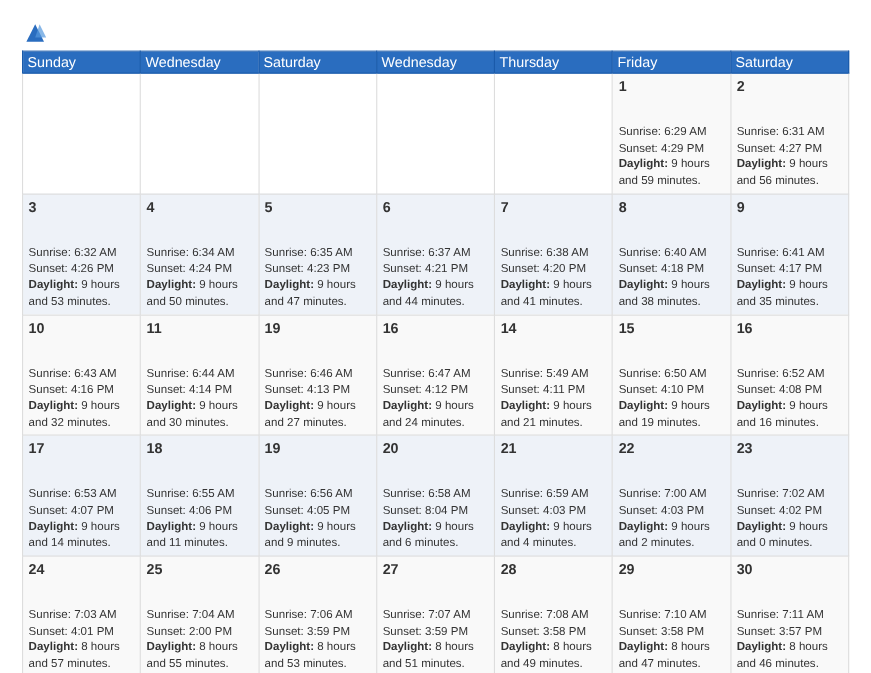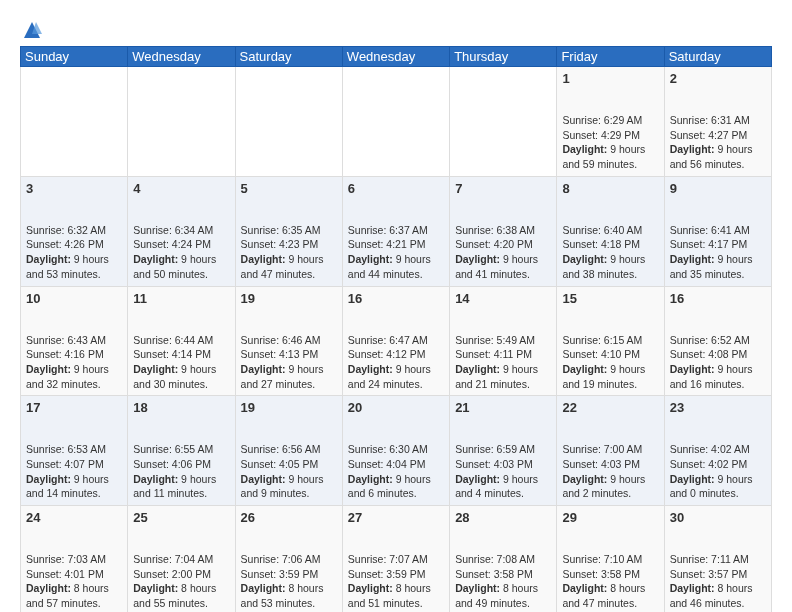--- a/index.html
+++ b/index.html
@@ -187,21 +187,21 @@
         <td>
           <span class="day-number">16</span>
           <div class="cell-content"><span>Sunrise: 6:47 AM</span><br><span>Sunset: 4:12 PM</span><br><span><strong>Daylight:</strong> 9 hours and 24 minutes.</span></div>
         </td>
         <td>
           <span class="day-number">14</span>
           <div class="cell-content"><span>Sunrise: 5:49 AM</span><br><span>Sunset: 4:11 PM</span><br><span><strong>Daylight:</strong> 9 hours and 21 minutes.</span></div>
         </td>
         <td>
           <span class="day-number">15</span>
-          <div class="cell-content"><span>Sunrise: 6:15 AM</span><br><span>Sunset: 4:10 PM</span><br><span><strong>Daylight:</strong> 9 hours and 19 minutes.</span></div>
+          <div class="cell-content"><span>Sunrise: 6:50 AM</span><br><span>Sunset: 4:10 PM</span><br><span><strong>Daylight:</strong> 9 hours and 19 minutes.</span></div>
         </td>
         <td>
           <span class="day-number">16</span>
           <div class="cell-content"><span>Sunrise: 6:52 AM</span><br><span>Sunset: 4:08 PM</span><br><span><strong>Daylight:</strong> 9 hours and 16 minutes.</span></div>
         </td>
       </tr>
       <tr>
         <td>
           <span class="day-number">17</span>
           <div class="cell-content"><span>Sunrise: 6:53 AM</span><br><span>Sunset: 4:07 PM</span><br><span><strong>Daylight:</strong> 9 hours and 14 minutes.</span></div>
@@ -209,33 +209,33 @@
         <td>
           <span class="day-number">18</span>
           <div class="cell-content"><span>Sunrise: 6:55 AM</span><br><span>Sunset: 4:06 PM</span><br><span><strong>Daylight:</strong> 9 hours and 11 minutes.</span></div>
         </td>
         <td>
           <span class="day-number">19</span>
           <div class="cell-content"><span>Sunrise: 6:56 AM</span><br><span>Sunset: 4:05 PM</span><br><span><strong>Daylight:</strong> 9 hours and 9 minutes.</span></div>
         </td>
         <td>
           <span class="day-number">20</span>
-          <div class="cell-content"><span>Sunrise: 6:30 AM</span><br><span>Sunset: 4:04 PM</span><br><span><strong>Daylight:</strong> 9 hours and 6 minutes.</span></div>
+          <div class="cell-content"><span>Sunrise: 6:58 AM</span><br><span>Sunset: 8:04 PM</span><br><span><strong>Daylight:</strong> 9 hours and 6 minutes.</span></div>
         </td>
         <td>
           <span class="day-number">21</span>
           <div class="cell-content"><span>Sunrise: 6:59 AM</span><br><span>Sunset: 4:03 PM</span><br><span><strong>Daylight:</strong> 9 hours and 4 minutes.</span></div>
         </td>
         <td>
           <span class="day-number">22</span>
           <div class="cell-content"><span>Sunrise: 7:00 AM</span><br><span>Sunset: 4:03 PM</span><br><span><strong>Daylight:</strong> 9 hours and 2 minutes.</span></div>
         </td>
         <td>
           <span class="day-number">23</span>
-          <div class="cell-content"><span>Sunrise: 4:02 AM</span><br><span>Sunset: 4:02 PM</span><br><span><strong>Daylight:</strong> 9 hours and 0 minutes.</span></div>
+          <div class="cell-content"><span>Sunrise: 7:02 AM</span><br><span>Sunset: 4:02 PM</span><br><span><strong>Daylight:</strong> 9 hours and 0 minutes.</span></div>
         </td>
       </tr>
       <tr>
         <td>
           <span class="day-number">24</span>
           <div class="cell-content"><span>Sunrise: 7:03 AM</span><br><span>Sunset: 4:01 PM</span><br><span><strong>Daylight:</strong> 8 hours and 57 minutes.</span></div>
         </td>
         <td>
           <span class="day-number">25</span>
           <div class="cell-content"><span>Sunrise: 7:04 AM</span><br><span>Sunset: 2:00 PM</span><br><span><strong>Daylight:</strong> 8 hours and 55 minutes.</span></div>

